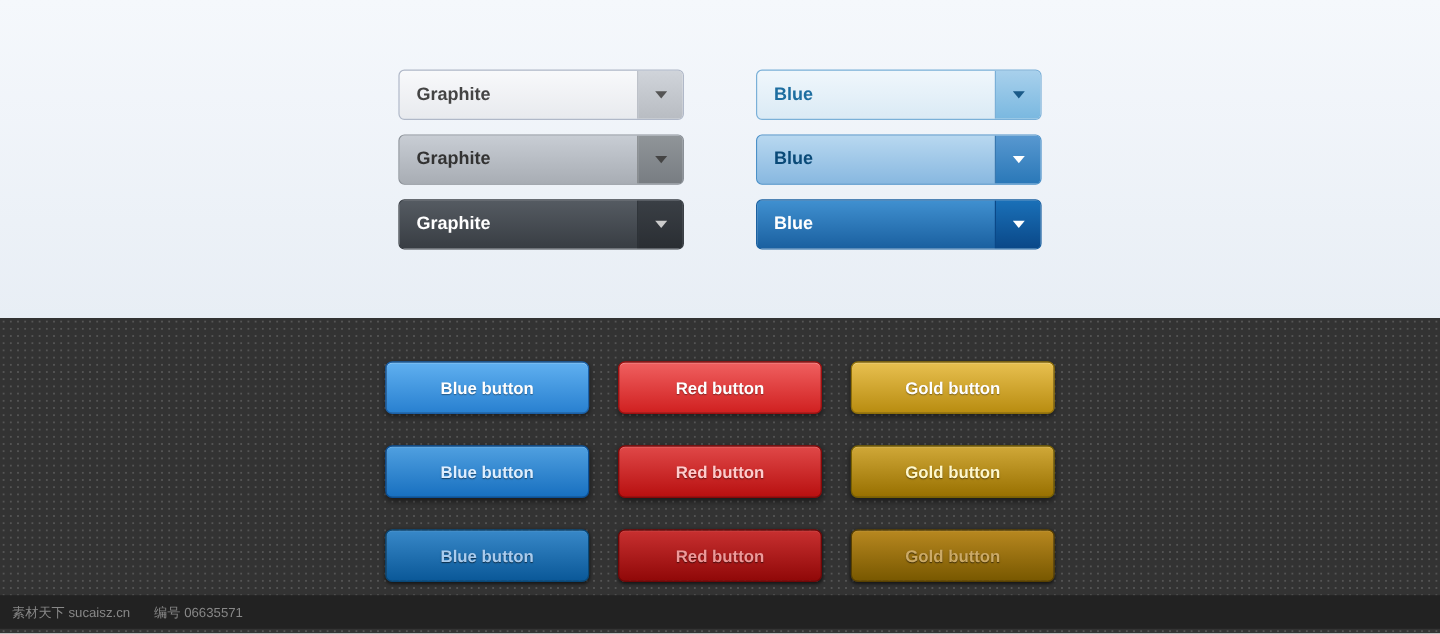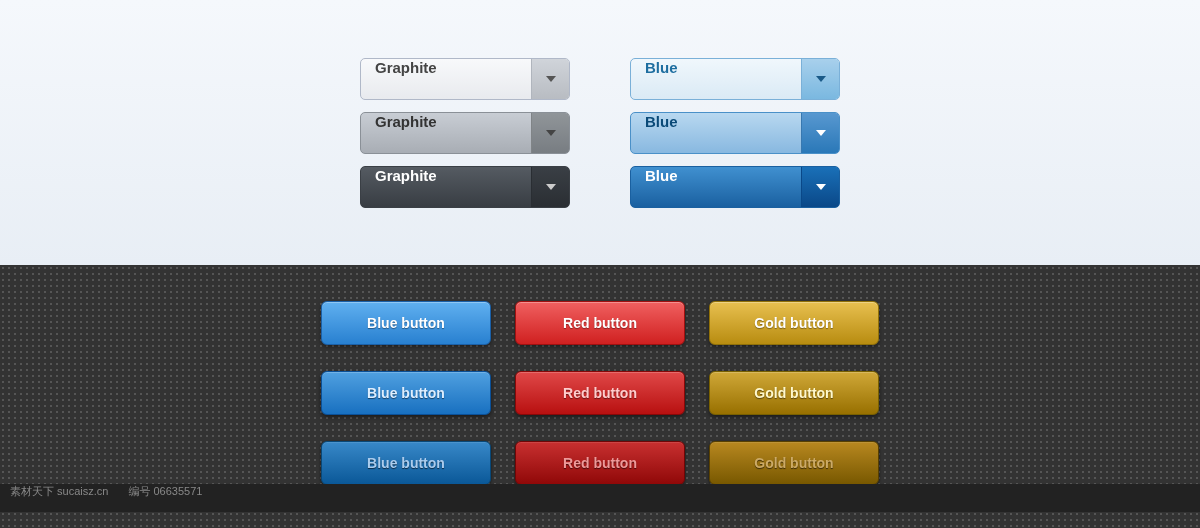--- a/index.html
+++ b/index.html
@@ -24,21 +24,22 @@
 
     .dropdown-group {
       display: flex;
       flex-direction: column;
       gap: 12px;
     }
 
     
     .dropdown {
       display: flex;
-      width: 210px;
+      align-items: center;
+      width: 238px;
       height: 42px;
       border-radius: 5px;
       cursor: pointer;
       position: relative;
       overflow: hidden;
     }
 
     .dropdown-label {
       flex: 1;
       padding-left: 14px;
@@ -236,27 +237,27 @@
       width: 0;
       height: 0;
       border-left: 5px solid transparent;
       border-right: 5px solid transparent;
       border-top: 6px solid currentColor;
     }
 
     
     .watermark-bar {
       position: absolute;
-      bottom: 16px;
+      bottom: 4px;
       left: 0;
       width: 100%;
       height: 28px;
       background: #222;
       display: flex;
-      align-items: flex-start;
+      align-items: center;
       padding: 0 10px;
       gap: 20px;
     }
     .watermark-text {
       color: #888;
       font-size: 11px;
     }
 
     body { position: relative; }
   </style>

